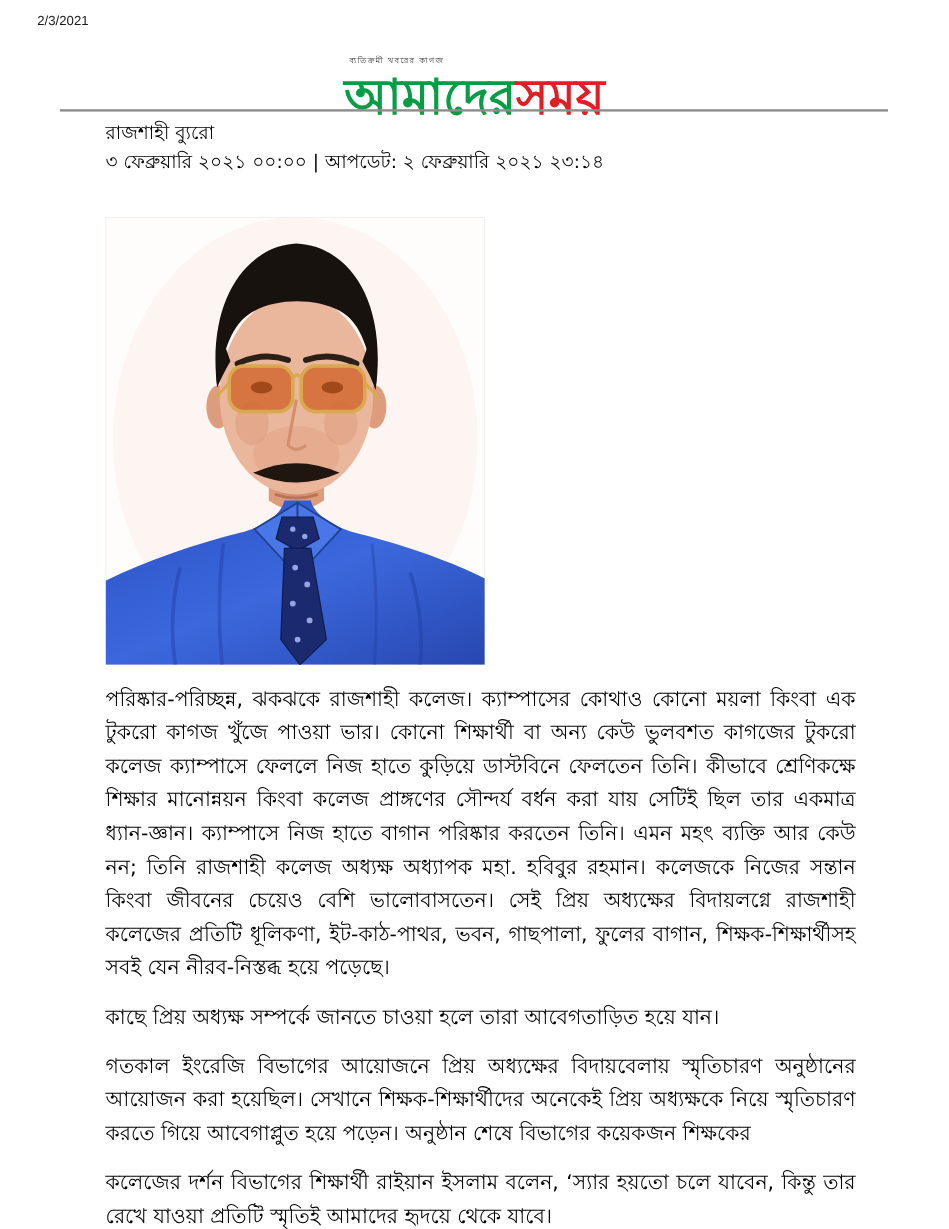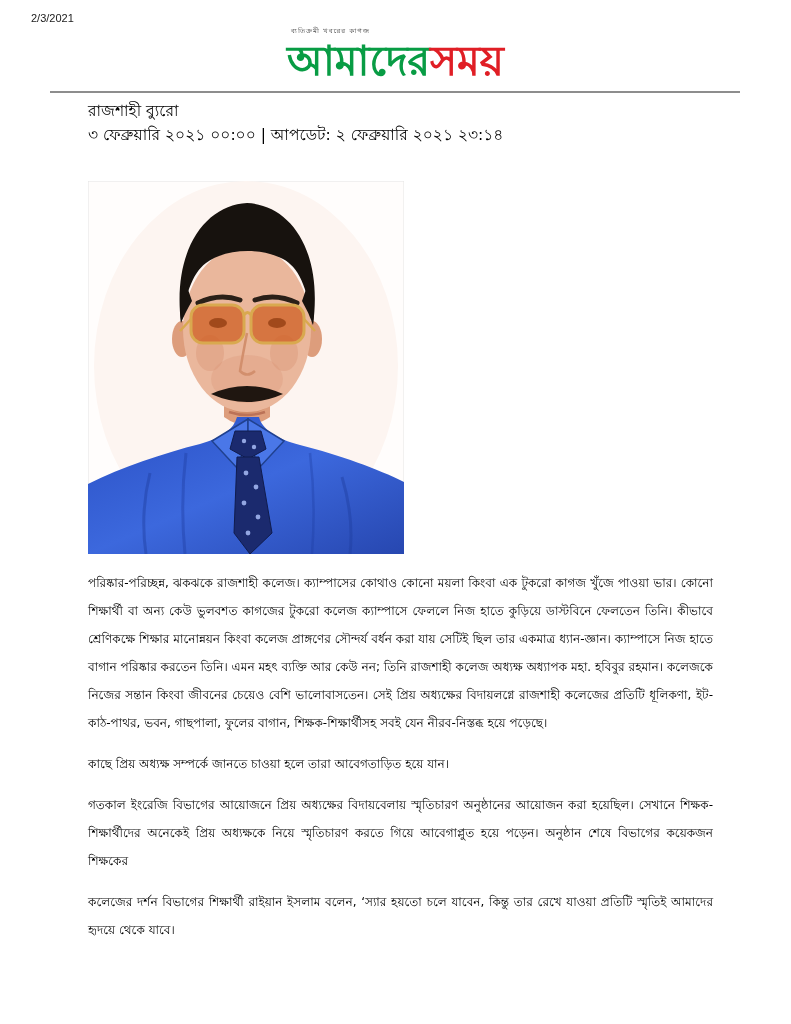--- a/index.html
+++ b/index.html
@@ -23,21 +23,21 @@
   .print-header .ph-spacer { width:140px; }
 
   .print-footer {
     position:absolute; left:33px; right:36px; top:1024px;
     display:flex; justify-content:space-between;
     font-family:"Liberation Sans", sans-serif;
     font-size:11px; color:#1a1a1a;
   }
 
   
-  .masthead { position:absolute; top:25px; left:0; right:0; text-align:center; }
+  .masthead { position:absolute; top:45px; left:0; right:0; text-align:center; }
   .masthead-inner { display:inline-block; text-align:left; }
   .logo-tagline {
     display:block; font-size:7px; letter-spacing:1px; color:#333;
     margin:0 0 1px 4px; transform:scaleY(.9);
   }
   .logo-text {
     font-size:41px; font-weight:bold; line-height:46px;
     letter-spacing:0px; white-space:nowrap;
   }
   .logo-green { }
@@ -58,21 +58,21 @@
   .dateline { font-size:15.5px; line-height:22px; }
 
   .photo-frame {
     margin-top:35px; width:316px; height:373px;
     background:#fff;
   }
   .photo-frame svg { display:block; width:316px; height:373px; }
 
   .body-copy { margin-top:15px; }
   .body-copy p {
-    font-size:12px; line-height:28px; text-align:justify;
+    font-size:17px; line-height:28px; text-align:justify;
     margin-bottom:13px; color:#000;
   }
   .body-copy p:last-child { margin-bottom:0; }
 </style>
 </head>
 <body>
 
 <div class="print-header">
   <span class="ph-date">2/3/2021</span>
   <span class="ph-spacer"></span>

